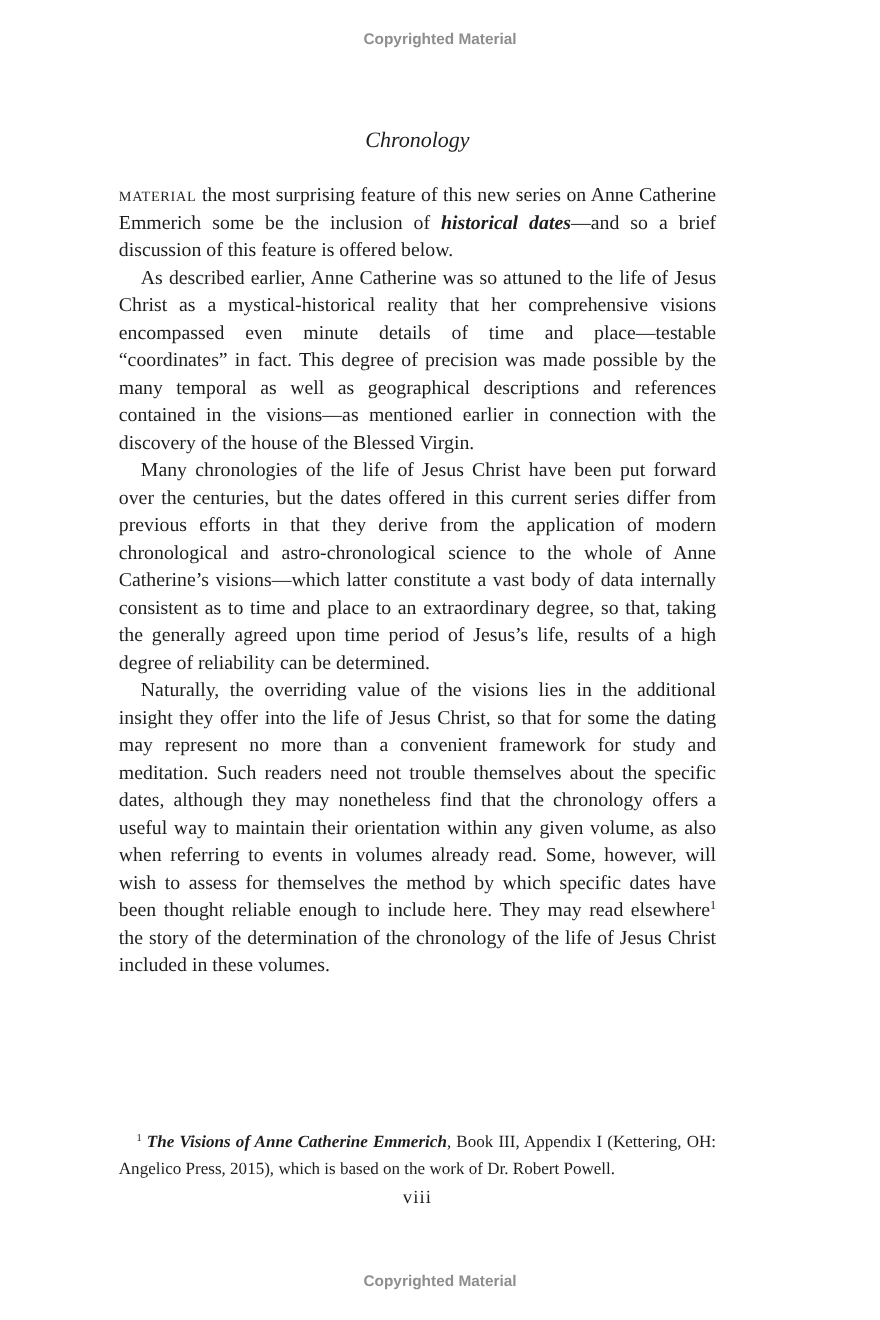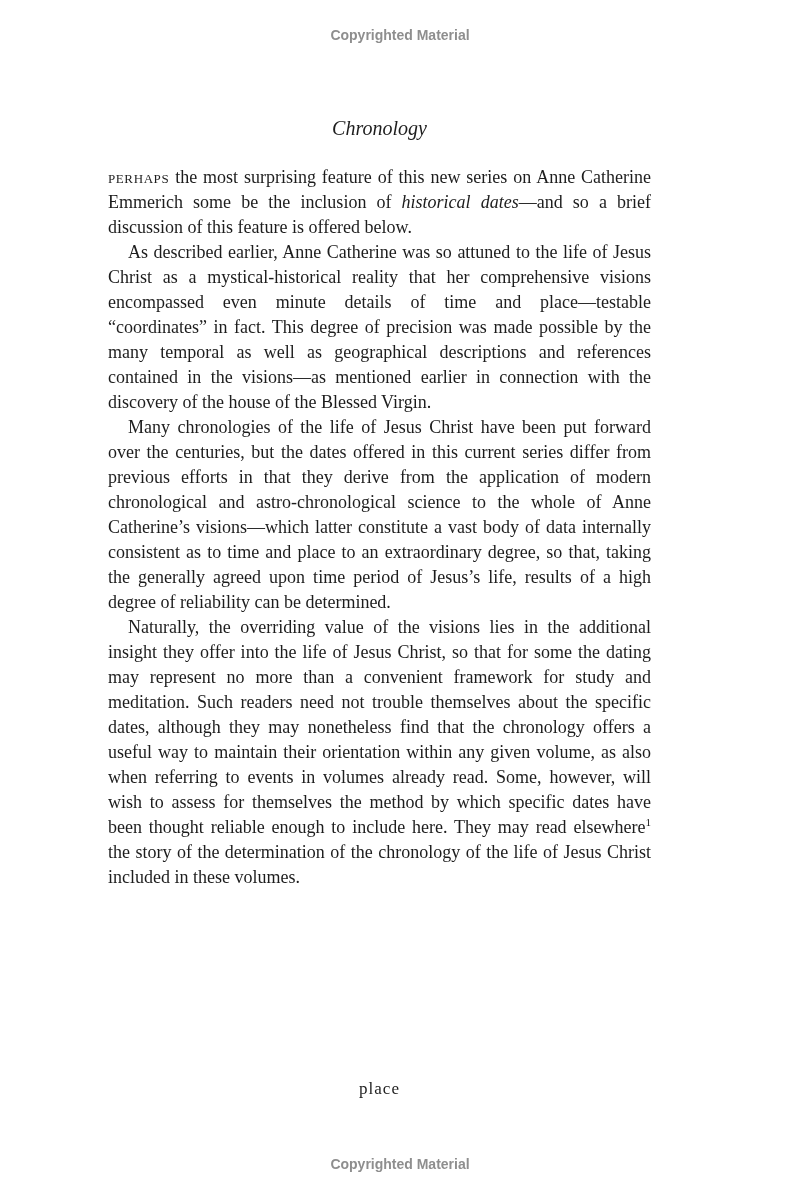--- a/index.html
+++ b/index.html
@@ -35,21 +35,21 @@
   }
   .body-block{
     position:absolute;
     top:165px;left:108px;width:543px;
     font-size:18px;
     line-height:25px;
     text-align:justify;
   }
   .body-block p{margin:0;padding:0;}
   .body-block p.indent{text-indent:20px;}
-  .it{font-style:italic;}
+  .it{font-style:italic;font-weight:bold;}
   .sc{font-variant-caps:all-small-caps;font-variant:all-small-caps;letter-spacing:0.6px;}
   sup{font-size:0.62em;line-height:0;vertical-align:super;}
   .footnote{
     position:absolute;
     top:1027px;left:108px;width:543px;
     font-size:15.5px;
     line-height:24px;
     text-align:justify;
   }
   .footnote p{margin:0;text-indent:16px;}
@@ -63,23 +63,26 @@
 </style>
 </head>
 <body>
 
 <div class="page">
   <div class="watermark top">Copyrighted Material</div>
 
   <h1 class="title">Chronology</h1>
 
   <div class="body-block" lang="en">
-      <p class=""><span class="sc">Perhaps</span><span> the most surprising feature of this new series on Anne Catherine Emmerich some be the inclusion of </span><span class="it">historical dates</span><span>—and so a brief discussion of this feature is offered below.</span></p>
+      <p class=""><span class="sc">Material</span><span> the most surprising feature of this new series on Anne Catherine Emmerich some be the inclusion of </span><span class="it">historical dates</span><span>—and so a brief discussion of this feature is offered below.</span></p>
       <p class="indent"><span>As described earlier, Anne Catherine was so attuned to the life of Jesus Christ as a mystical-historical reality that her comprehensive visions encompassed even minute details of time and place—testable “coordinates” in fact. This degree of precision was made possible by the many temporal as well as geographical descriptions and references contained in the visions—as mentioned earlier in connection with the discovery of the house of the Blessed Virgin.</span></p>
       <p class="indent"><span>Many chronologies of the life of Jesus Christ have been put forward over the centuries, but the dates offered in this current series differ from previous efforts in that they derive from the application of modern chronological and astro-chronological science to the whole of Anne Catherine’s visions—which latter constitute a vast body of data internally consistent as to time and place to an extraordinary degree, so that, taking the generally agreed upon time period of Jesus’s life, results of a high degree of reliability can be determined.</span></p>
       <p class="indent"><span>Naturally, the overriding value of the visions lies in the additional insight they offer into the life of Jesus Christ, so that for some the dating may represent no more than a convenient framework for study and meditation. Such readers need not trouble themselves about the specific dates, although they may nonetheless find that the chronology offers a useful way to maintain their orientation within any given volume, as also when referring to events in volumes already read. Some, however, will wish to assess for themselves the method by which specific dates have been thought reliable enough to include here. They may read elsewhere</span><sup>1</sup><span> the story of the determination of the chronology of the life of Jesus Christ included in these volumes.</span></p>
     </div>
 
+  <div class="footnote" lang="en">
+      <p><sup>1</sup><span> </span><span class="it">The Visions of Anne Catherine Emmerich</span><span>, Book III, Appendix I (Kettering, OH: Angelico Press, 2015), which is based on the work of Dr. Robert Powell.</span></p>
+    </div>
 
-  <div class="pagenum">place</div>
+  <div class="pagenum">viii</div>
 
   <div class="watermark bottom">Copyrighted Material</div>
 </div>
 
 </body></html>

